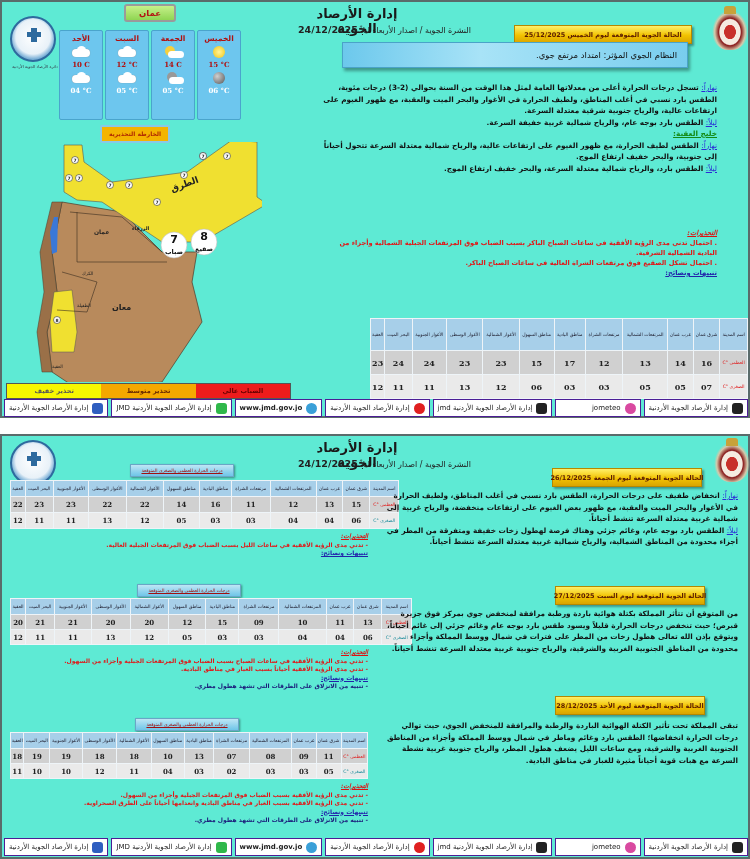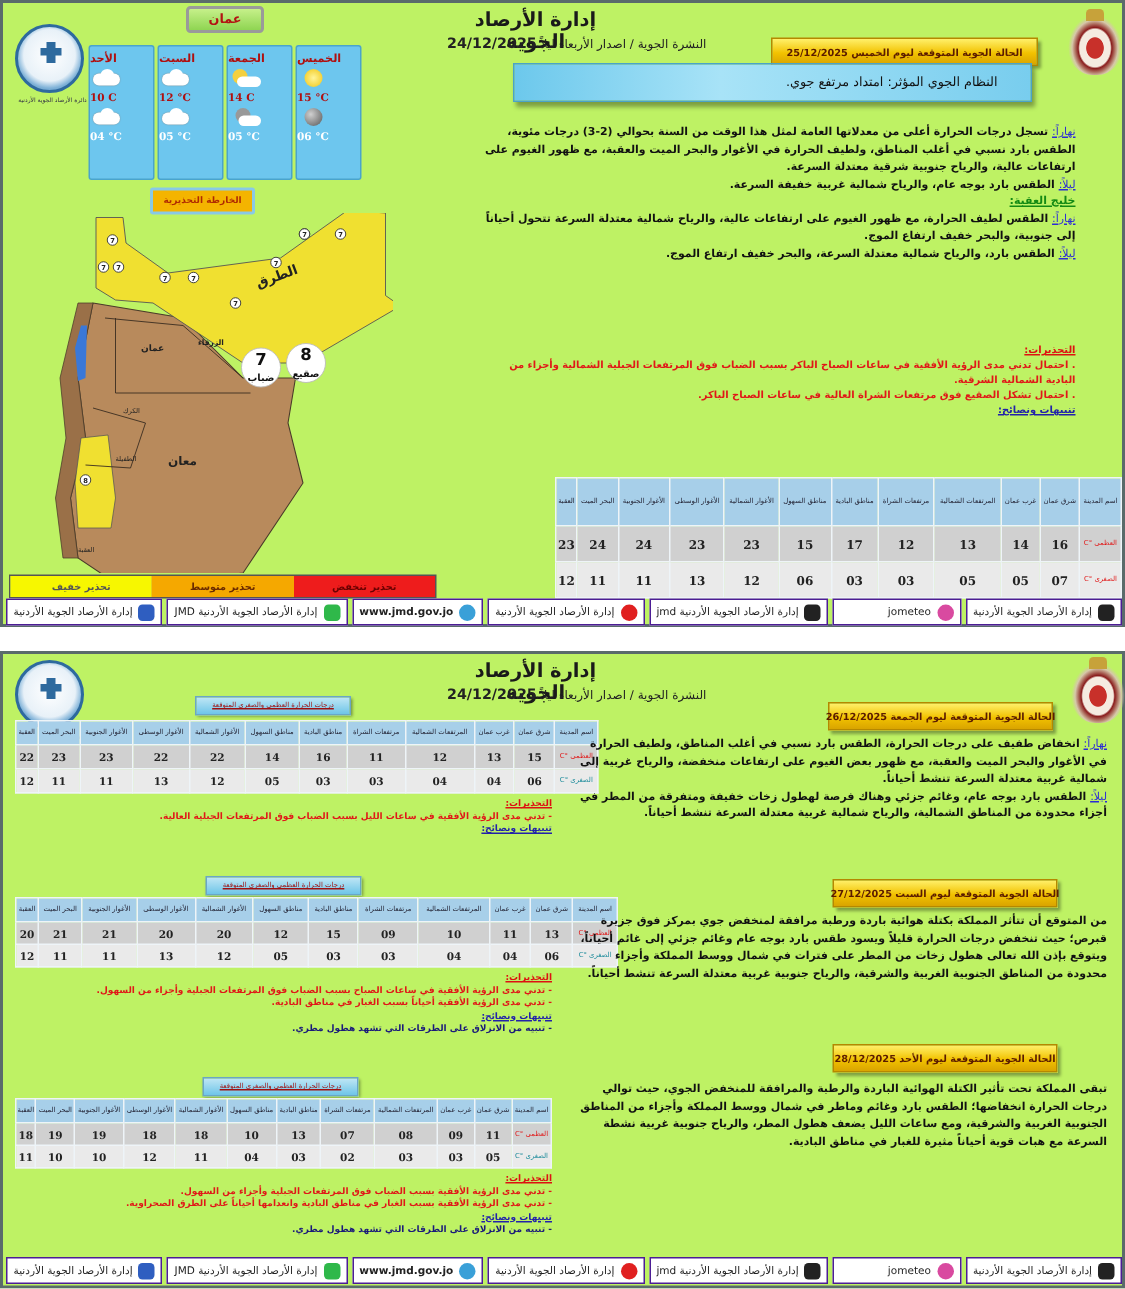--- a/index.html
+++ b/index.html
@@ -1,21 +1,21 @@
 <!DOCTYPE html>
 <html><head>
 <meta charset="utf-8">
 <style>
   * { box-sizing: border-box; margin: 0; padding: 0; }
   html, body { width: 750px; height: 859px; background: #ffffff; overflow: hidden; }
   body { font-family: "DejaVu Sans", sans-serif; position: relative; }
 
   .panel {
     position: absolute; left: 0; width: 750px;
-    background: #bef264; border: 2px solid #5a6b6b;
+    background: #5eead4; border: 2px solid #5a6b6b;
   }
   #panel1 { top: 0; height: 418px; }
   #panel2 { top: 434px; height: 425px; }
 
   .logo-jmd {
     position: absolute; width: 46px; height: 46px; border-radius: 50%;
     background: radial-gradient(circle at 50% 45%, #ffffff 0%, #e8f1f8 55%, #7fb2d8 70%, #2f6fa5 100%);
     border: 2px solid #2e6a9e;
   }
   .logo-jmd .cross { position:absolute; left:19px; top:10px; width:6px; height:14px; background:#2e6a9e; }
@@ -43,41 +43,41 @@
     background: linear-gradient(#fff06a, #f2c200 55%, #d9a400);
     border: 1px solid #b58800; box-shadow: 2px 2px 2px rgba(0,0,0,0.35);
     font-size: 6.5px; font-weight: bold; color: #5a1b00; direction: rtl;
     display: flex; align-items: center; justify-content: center; white-space: nowrap;
   }
   .blue-banner {
     position: absolute; height: 26px;
     background: linear-gradient(90deg, #6cc8ec, #a8e3f7 40%, #78cdee);
     border: 1px solid #4aa3c8; box-shadow: 2px 3px 3px rgba(0,0,0,0.35);
     font-size: 8.5px; color: #111; direction: rtl;
-    display: flex; align-items: center; padding-right: 22px;
+    display: flex; align-items: center; padding-right: 10px;
   }
 
   .text-block { position: absolute; direction: rtl; text-align: right; font-size: 7.3px; line-height: 11.5px; color: #111; font-weight: bold; }
   .text-block .lbl { color: #2b2bd6; text-decoration: underline; font-weight: normal; }
   .text-block .lbl-green { color: #148a14; text-decoration: underline; }
-  .warn-title { color: #d11; text-decoration: underline; font-weight: bold; }
+  .warn-title { color: #d11; text-decoration: underline; font-weight: bold; font-style: italic; }
   .warn-line { color: #e01818; }
   .tips-title { color: #2222aa; text-decoration: underline; font-weight: bold; }
   .tip-line { color: #1a1a7a; }
 
   
   .city-badge {
     position: absolute; left: 122px; top: 2px; width: 52px; height: 18px;
     background: linear-gradient(#c6f08a, #8fd552); border: 2px solid #9a9a9a; border-radius: 3px;
     font-size: 8.5px; font-weight: bold; color: #b31313; text-align: center; line-height: 14px; direction: rtl;
   }
   .cards { position: absolute; left: 57px; top: 28px; width: 182px; height: 90px; display: flex; flex-direction: row-reverse; gap: 2px; }
   .card {
     flex: 1; background: #6dc6ee; border: 1px solid #4aa4cc; border-radius: 2px;
-    display: flex; flex-direction: column; align-items: flex-start; padding-top: 3px;
+    display: flex; flex-direction: column; align-items: center; padding-top: 3px;
   }
   .card .day { font-size: 7.5px; font-weight: bold; color: #b01010; direction: rtl; }
   .card .t { font-size: 7px; font-weight: bold; color: #b01010; font-family: "DejaVu Serif", serif; }
   .card .t.low { color: #ffffff; }
   .wx { width: 22px; height: 12px; margin: 3px 0 2px; position: relative; }
   .wx.cloud::before { content:""; position:absolute; left:2px; top:3px; width:18px; height:8px; border-radius:8px; background:#ffffff; box-shadow: 0 0 1px #888; }
   .wx.cloud::after  { content:""; position:absolute; left:7px; top:0px; width:9px; height:8px; border-radius:50%; background:#ffffff; }
   .wx.sun { }
   .wx.sun::before { content:""; position:absolute; left:5px; top:0; width:12px; height:12px; border-radius:50%; background: radial-gradient(#fff59a, #f1c40f); }
   .wx.suncloud::before { content:""; position:absolute; left:3px; top:0; width:10px; height:10px; border-radius:50%; background:#f4d03f; }
@@ -221,21 +221,21 @@
     <circle cx="182" cy="100" r="13" fill="#fff" stroke="#bbb" stroke-width="0.6"></circle>
     <text x="152" y="101" font-size="11" font-weight="bold" text-anchor="middle" fill="#111">7</text>
     <text x="152" y="112" font-size="6.5" font-weight="bold" text-anchor="middle" fill="#111">ضباب</text>
     <text x="182" y="98" font-size="11" font-weight="bold" text-anchor="middle" fill="#111">8</text>
     <text x="182" y="109" font-size="6.5" font-weight="bold" text-anchor="middle" fill="#111">صقيع</text>
   </svg>
 
   <div class="legend">
     <div style="background:#f7f700; color:#555;">تحذير خفيف</div>
     <div style="background:#f5a800; color:#6a2a00;">تحذير متوسط</div>
-    <div style="background:#ee1c1c; color:#6a0000;">تحذير تنخفض</div>
+    <div style="background:#ee1c1c; color:#6a0000;">الضباب عالي</div>
   </div>
 
   <div class="header-title" style="left:300px; top:4px; width:110px;">إدارة الأرصاد الجوية</div>
   <div class="header-sub" style="left:296px; top:22px;">
     <span>النشرة الجوية / اصدار الأربعاء ليلاً</span>
     <b>24/12/2025</b>
   </div>
   <div class="emblem" style="left:710px; top:8px;">
       <div class="crown"></div>
     </div>

